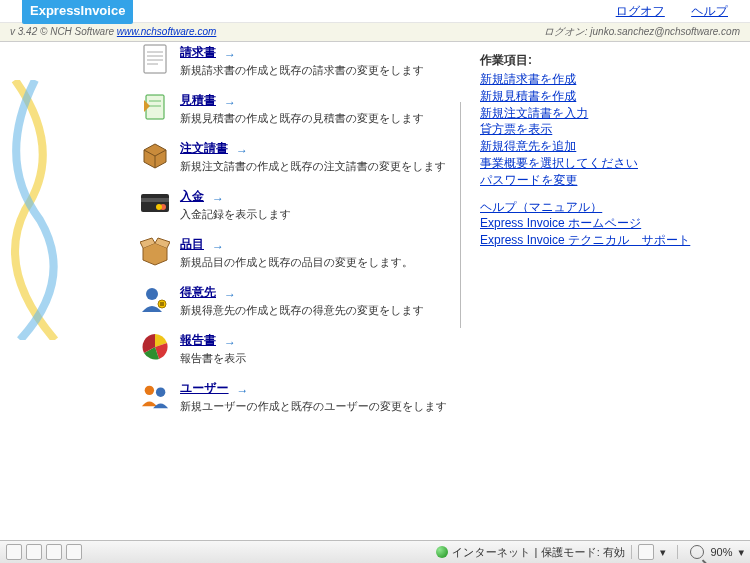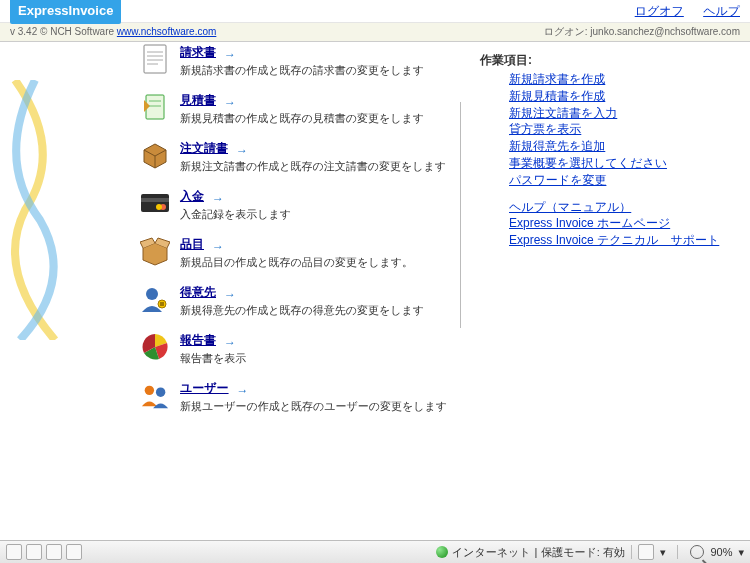--- a/index.html
+++ b/index.html
@@ -1,36 +1,36 @@
 <!DOCTYPE html>
 <html><head>
 <meta charset="utf-8">
 <style>
   html,body{margin:0;padding:0;font-family:"MS PGothic","Meiryo",sans-serif;font-size:12px;color:#333;background:#fff;}
   body{width:750px;height:563px;position:relative;overflow:hidden;}
   a{color:#0033cc;text-decoration:underline;}
-  .header{background:#fff;border-bottom:1px solid #e5e5e5;height:22px;line-height:22px;padding:0 10px;display:flex;justify-content:space-between;align-items:center;}
+  .header{background:#fff;border-bottom:1px solid #e5e5e5;height:22px;line-height:22px;padding:0 22px;display:flex;justify-content:space-between;align-items:center;}
   .logo{background:#33a3e8;color:#fff;font-weight:bold;padding:2px 8px;border-radius:2px;font-size:13px;}
-  .header-right a{margin-left:16px;}
-  .subbar{background:#f5f5e8;border-bottom:1px solid #ccc;height:18px;line-height:18px;padding:0 10px;font-size:10px;color:#666;display:flex;justify-content:space-between;}
+  .header-right a{margin-left:23px;}
+  .subbar{background:#f5f5e8;border-bottom:1px solid #ccc;height:18px;line-height:18px;padding:0 10px;font-size:10px;color:#666;display:flex;justify-content:space-between;font-style:italic;}
   .subbar a{color:#0033cc;}
   .main{display:flex;padding:2px 0 0 0;position:relative;}
   .swirl{position:absolute;left:5px;top:80px;width:65px;height:260px;pointer-events:none;}
   .left{margin-left:140px;width:310px;}
   .item{display:flex;align-items:flex-start;margin-bottom:14px;}
   .icon{width:30px;height:30px;flex:0 0 30px;margin-right:10px;display:flex;align-items:center;justify-content:center;}
   .item-body{flex:1;}
   .item-title{display:flex;align-items:center;margin-bottom:2px;}
   .item-title a{font-weight:bold;color:#000090;font-size:12px;}
   .arrow{margin-left:8px;color:#1e72c8;font-weight:bold;}
   .item-desc{font-size:11px;color:#333;}
   .divider{position:absolute;left:460px;top:60px;bottom:100px;width:1px;background:#bbb;}
   .right{margin-left:30px;width:240px;font-size:12px;}
   .right h4{margin:8px 0 2px 0;font-size:12px;font-weight:bold;}
-  .right a{display:block;line-height:1.4;margin-left:29px;}
+  .right a{display:block;line-height:1.4;}
   .right .gap{height:10px;}
   .statusbar{position:absolute;left:0;right:0;bottom:0;height:22px;background:linear-gradient(#f7f7f7,#e4e4e4);border-top:1px solid #bdbdbd;display:flex;align-items:center;font-size:11px;color:#333;padding:0 6px;margin-top:20px;}
   .statusbar .sb-left{flex:1;display:flex;align-items:center;gap:4px;}
   .statusbar .sb-mid{display:flex;align-items:center;gap:4px;}
   .statusbar .sep{width:1px;height:14px;background:#bbb;margin:0 6px;}
   .statusbar .sb-right{display:flex;align-items:center;gap:6px;}
   .globe{width:12px;height:12px;border-radius:50%;background:radial-gradient(circle at 30% 30%, #8fe78f, #1a8f1a);display:inline-block;}
   .sb-ico{width:14px;height:14px;display:inline-block;border:1px solid #aaa;background:#f8f8f8;border-radius:2px;}
   .zoom-ico{width:12px;height:12px;border:1.5px solid #666;border-radius:50%;position:relative;display:inline-block;}
   .zoom-ico:after{content:"";position:absolute;right:-4px;bottom:-4px;width:5px;height:1.5px;background:#666;transform:rotate(45deg);}

